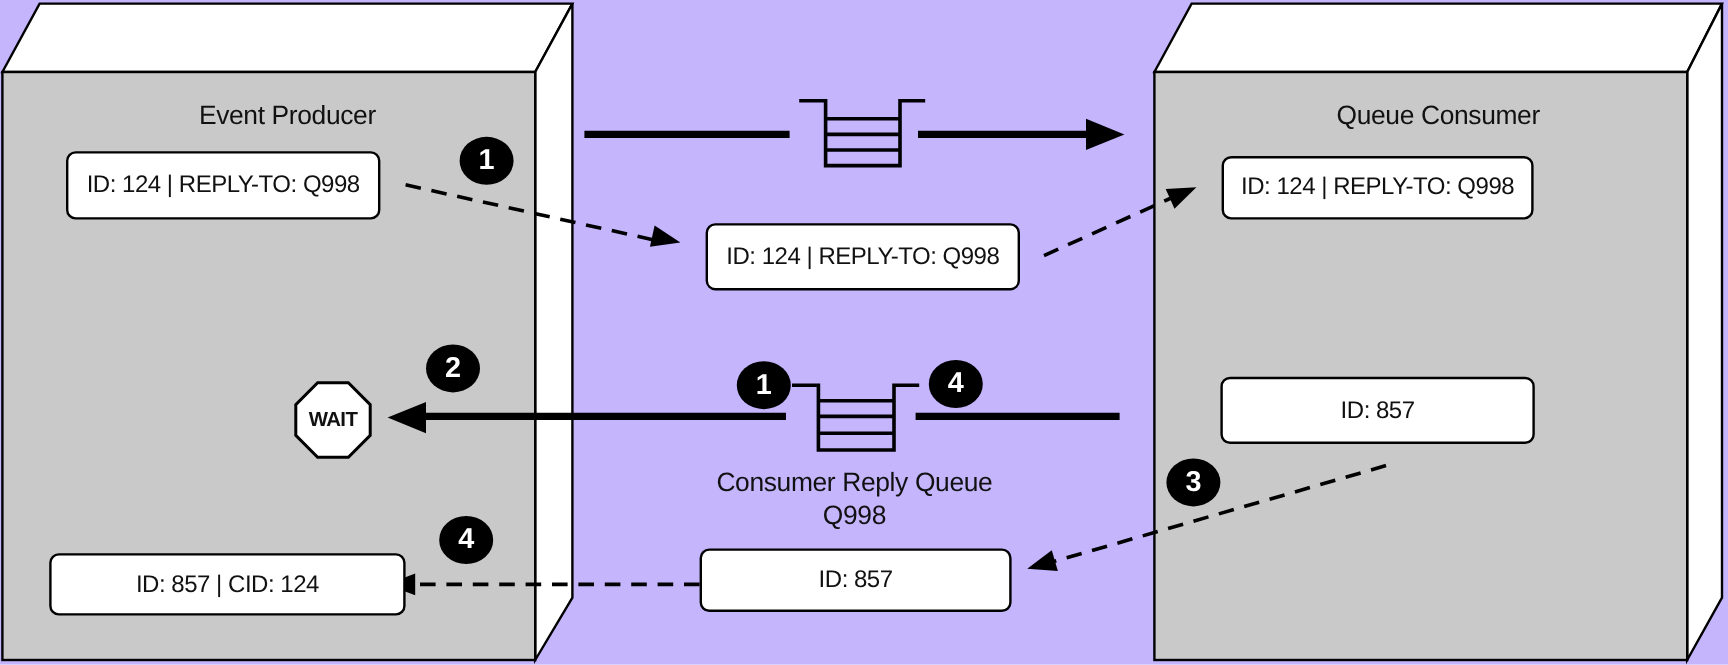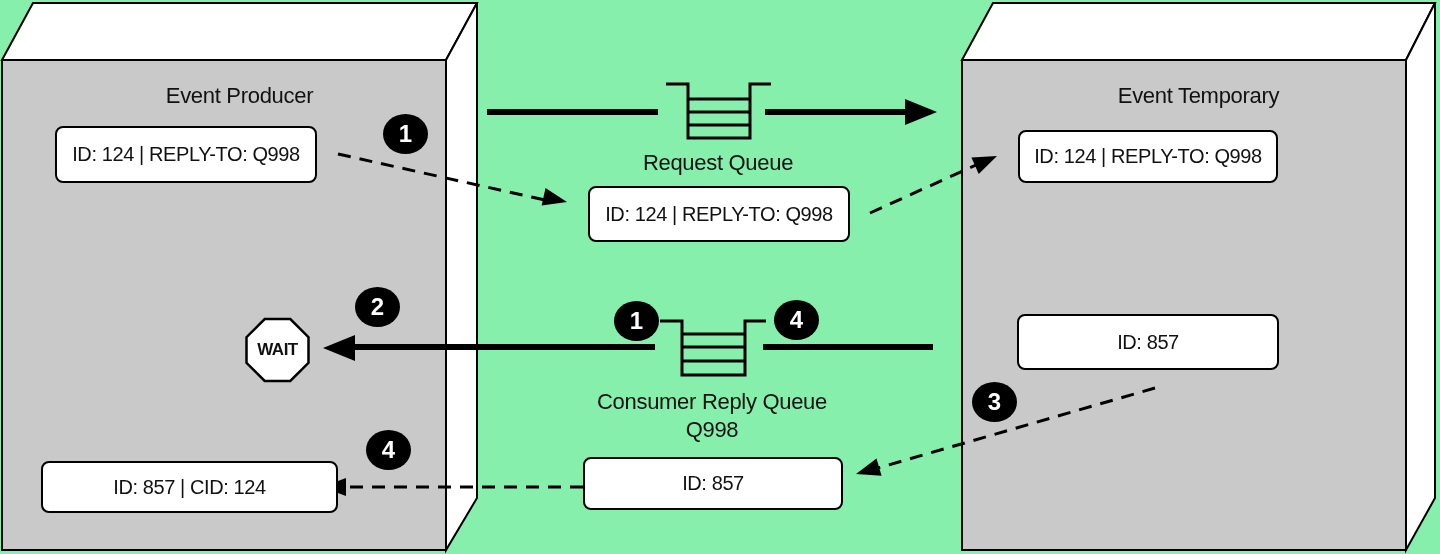--- a/index.html
+++ b/index.html
@@ -2,21 +2,21 @@
 <html><head>
 <meta charset="utf-8">
 <style>
   * { margin:0; padding:0; box-sizing:border-box; }
   html,body { background:#ffffff; }
   body {
     width:1440px; height:554px;
     font-family:"Liberation Sans", sans-serif;
     color:#111;
   }
-  .stage { position:relative; width:1440px; height:554px; overflow:hidden; background:#86efac; }
+  .stage { position:relative; width:1440px; height:554px; overflow:hidden; background:#c4b5fd; }
   svg.layer { position:absolute; left:0; top:0; width:1440px; height:554px; }
   .overlay { position:absolute; display:flex; align-items:center; justify-content:center; text-align:center; }
   .title { font-size:22px; font-weight:500; letter-spacing:-0.3px; }
   .msg {
     background:#ffffff; border:2px solid #000; border-radius:8px;
     font-size:20px; font-weight:500; letter-spacing:-0.4px; white-space:nowrap;
   }
   .qlabel { font-size:22px; font-weight:500; letter-spacing:-0.3px; line-height:1.2; }
   .badge {
     width:45px; height:40px; background:#000; color:#fff; border-radius:50%;
@@ -74,30 +74,29 @@
     <polygon points="0,0 -24,-9 -24,9" transform="translate(997,156) rotate(-24)" fill="#000"></polygon>
 
     <line x1="1155" y1="388" x2="878" y2="468" stroke="#000" stroke-width="3" stroke-dasharray="13 9"></line>
     <polygon points="0,0 -24,-9 -24,9" transform="translate(856,474) rotate(163.6)" fill="#000"></polygon>
 
     <line x1="583" y1="487" x2="344" y2="487" stroke="#000" stroke-width="3" stroke-dasharray="13 9"></line>
     <polygon points="0,0 -24,-9 -24,9" transform="translate(322,487) rotate(180)" fill="#000"></polygon>
   </svg>
 
   <div class="overlay title" style="left:2px; top:82px; width:475px; height:28px;">Event Producer</div>
-  <div class="overlay title" style="left:962px; top:82px; width:473px; height:28px;">Event Temporary</div>
+  <div class="overlay title" style="left:962px; top:82px; width:473px; height:28px;">Queue Consumer</div>
 
   <div class="overlay msg" style="left:55px; top:126px; width:262px; height:57px;">ID: 124 | REPLY-TO: Q998</div>
   <div class="overlay msg" style="left:588px; top:186px; width:262px; height:56px;">ID: 124 | REPLY-TO: Q998</div>
   <div class="overlay msg" style="left:1018px; top:130px; width:260px; height:53px;">ID: 124 | REPLY-TO: Q998</div>
   <div class="overlay msg" style="left:1017px; top:314px; width:262px; height:56px;">ID: 857</div>
   <div class="overlay msg" style="left:583px; top:457px; width:260px; height:53px;">ID: 857</div>
   <div class="overlay msg" style="left:41px; top:461px; width:297px; height:52px;">ID: 857 | CID: 124</div>
 
-  <div class="overlay qlabel" style="left:568px; top:150px; width:300px; height:26px;">Request Queue</div>
   <div class="overlay qlabel" style="left:562px; top:389px; width:300px; height:26px;">Consumer Reply Queue</div>
   <div class="overlay qlabel" style="left:562px; top:417px; width:300px; height:26px;text-align:center;">Q998</div>
 
   <div class="overlay wait-text" style="left:246px; top:321px; width:63px; height:58px;">WAIT</div>
 
   <div class="overlay badge" style="left:383px; top:114px;">1</div>
   <div class="overlay badge" style="left:355px; top:287px;">2</div>
   <div class="overlay badge" style="left:614px; top:301px;">1</div>
   <div class="overlay badge" style="left:774px; top:300px;">4</div>
   <div class="overlay badge" style="left:972px; top:382px;">3</div>

